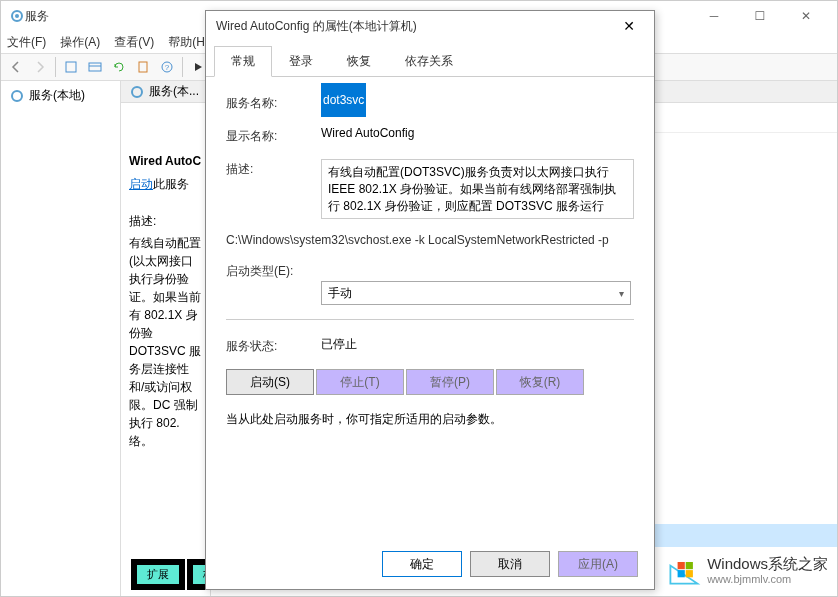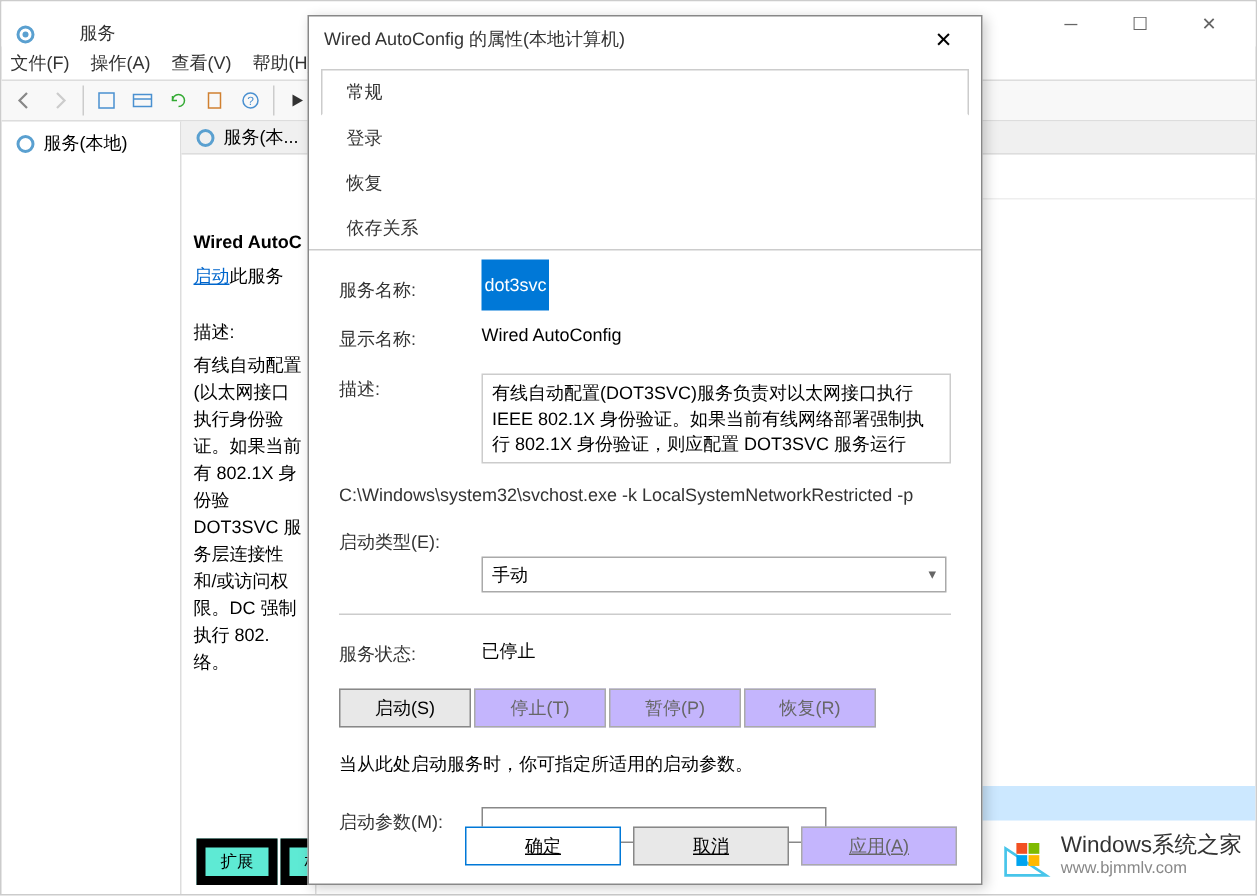--- a/index.html
+++ b/index.html
@@ -1,20 +1,20 @@
 <!DOCTYPE html>
 <html><head>
 <meta charset="utf-8">
 <style>
 * { box-sizing: border-box; font-family: "Microsoft YaHei", "Segoe UI", sans-serif; }
 body { margin: 0; background: #fff; width: 838px; height: 597px; overflow: hidden; position: relative; font-size: 12px; }
 
 
 .main-window { position: absolute; top: 0; left: 0; width: 838px; height: 597px; border: 1px solid #ccc; background: #fff; }
-.titlebar { height: 30px; display: flex; align-items: flex-end; padding: 0 8px; background: #fff; gap: 28px; }
+.titlebar { height: 30px; display: flex; align-items: center; padding: 0 8px; background: #fff; }
 .titlebar .title { flex: 1; color: #333; }
 .win-controls { display: flex; }
 .win-btn { width: 46px; height: 30px; display: flex; align-items: center; justify-content: center; color: #666; }
 
 .menubar { height: 22px; display: flex; align-items: center; padding: 0 6px; gap: 14px; color: #333; }
 .menubar span { cursor: default; }
 
 .toolbar { height: 28px; border-top: 1px solid #ddd; border-bottom: 1px solid #ddd; display: flex; align-items: center; padding: 0 4px; gap: 2px; background: #f8f8f8; }
 .tb-btn { width: 22px; height: 22px; border: 1px solid transparent; display: flex; align-items: center; justify-content: center; }
 .tb-sep { width: 1px; height: 20px; background: #ccc; margin: 0 2px; }
@@ -39,21 +39,21 @@
 
 .tabs-bottom { position: absolute; bottom: 6px; left: 130px; display: flex; gap: 2px; }
 .tabs-bottom .tab { border: 6px solid #000000; padding: 2px 10px; background: #5eead4; font-size: 11px; }
 
 
 .dialog { position: absolute; top: 10px; left: 205px; width: 450px; height: 580px; background: #fff; border: 1px solid #888; box-shadow: 2px 2px 8px rgba(0,0,0,0.2); z-index: 10; }
 .dlg-title { height: 30px; display: flex; align-items: center; padding: 0 10px; }
 .dlg-title .t { flex: 1; color: #333; }
 .dlg-close { width: 30px; text-align: center; font-size: 14px; }
 
-.dlg-tabs { display: flex; border-bottom: 1px solid #ccc; padding: 0 8px; margin-top: 4px; flex-direction: column; }
+.dlg-tabs { display: flex; border-bottom: 1px solid #ccc; padding: 0 8px; margin-top: 4px; }
 .dlg-tab { padding: 6px 16px; border: 1px solid transparent; border-bottom: none; position: relative; top: 1px; color: #333; }
 .dlg-tab.active { border-color: #ccc; background: #fff; border-bottom: 1px solid #fff; }
 
 .dlg-body { padding: 16px 20px; }
 .row { display: flex; margin-bottom: 14px; align-items: flex-start; }
 .row .lbl { width: 95px; color: #333; padding-top: 2px; }
 .row .val { flex: 1; }
 .highlight { background: #0078d7; color: #fff; padding: 10px 2px; }
 
 .desc-box { flex: 1; height: 60px; border: 1px solid #ccc; padding: 4px 6px; overflow-y: scroll; font-size: 12px; line-height: 1.4; background: #fff; position: relative; }
@@ -65,21 +65,21 @@
 
 .hr { border-top: 1px solid #ccc; margin: 10px 0 16px; }
 
 .btn-row { display: flex; gap: 2px; margin-bottom: 16px; }
 .btn { width: 88px; height: 26px; border: 1px solid #aaa; background: #c4b5fd; display: flex; align-items: center; justify-content: center; color: #666; }
 .btn.enabled { color: #000; background: #e8e8e8; border-color: #888; }
 
 .input-box { width: 230px; height: 24px; border: 1px solid #888; background: #fff; }
 
 .dlg-footer { position: absolute; bottom: 12px; right: 16px; display: flex; gap: 8px; }
-.dlg-footer .btn { width: 104px; height: 26px; text-decoration: underline; }
+.dlg-footer .btn { width: 80px; height: 26px; }
 .dlg-footer .btn.primary { border: 1px solid #0078d7; color: #000; background: #fff; }
 
 
 .watermark { position: absolute; bottom: 8px; right: 10px; display: flex; align-items: center; gap: 6px; z-index: 20; }
 .watermark .logo { width: 36px; height: 36px; }
 .watermark .txt { display: flex; flex-direction: column; line-height: 1.2; }
 .watermark .txt1 { font-size: 15px; color: #333; }
 .watermark .txt2 { font-size: 11px; color: #888; }
 
 .gear-icon { width:16px; height:16px; }
@@ -274,24 +274,20 @@
       <div class="lbl">服务状态:</div>
       <div class="val">已停止</div>
     </div>
     <div class="btn-row">
       <div class="btn enabled">启动(S)</div>
       <div class="btn">停止(T)</div>
       <div class="btn">暂停(P)</div>
       <div class="btn">恢复(R)</div>
     </div>
     <div style="margin-bottom:20px">当从此处启动服务时，你可指定所适用的启动参数。</div>
-    <div class="row">
-      <div class="lbl" style="width:95px">启动参数(M):</div>
-      <input class="input-box" style="">
-    </div>
   </div>
   <div class="dlg-footer">
     <div class="btn primary">确定</div>
     <div class="btn enabled">取消</div>
     <div class="btn">应用(A)</div>
   </div>
 </div>
 
 <div class="watermark">
   <svg class="logo" viewBox="0 0 40 40">

